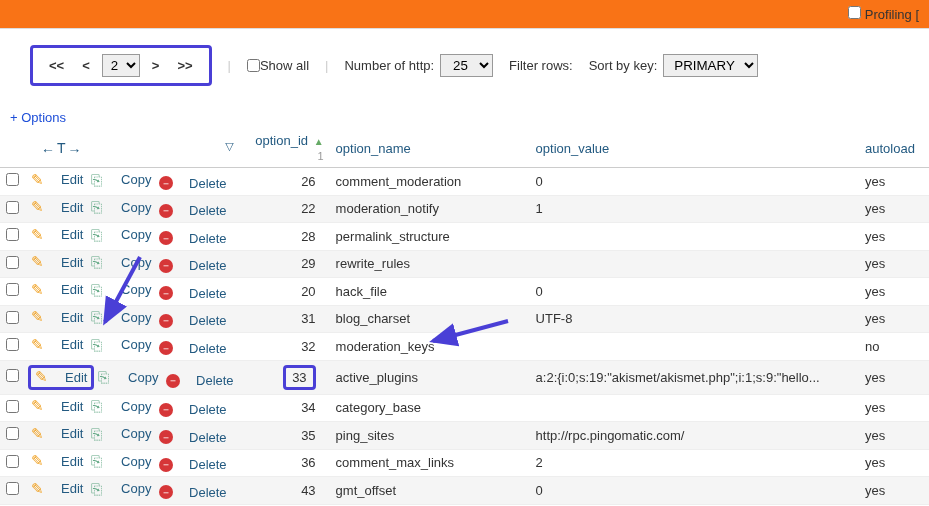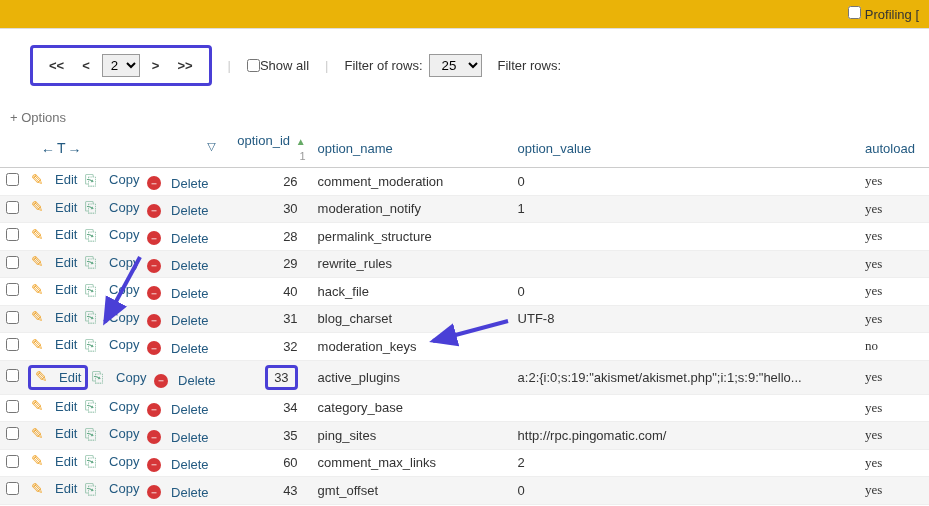--- a/index.html
+++ b/index.html
@@ -1,46 +1,46 @@
 <!DOCTYPE html>
 <html><head>
 <meta charset="utf-8">
 <style>
 * { box-sizing: border-box; margin: 0; padding: 0; }
 body { font-family: sans-serif; font-size: 13px; color: #333; background: #fff; }
-.topbar { padding: 6px 10px; text-align: right; background: #eab308; border-bottom: 1px solid #ddd; }
+.topbar { padding: 6px 10px; text-align: right; background: #f97316; border-bottom: 1px solid #ddd; }
 .topbar label { font-size: 13px; }
 .controls { padding: 16px 10px 20px 30px; display: flex; align-items: center; gap: 16px; }
 .pagination { border: 3px solid #4a3fd6; border-radius: 4px; padding: 6px 10px; display: inline-flex; align-items: center; gap: 6px; }
 .pag-btn { display: inline-block; padding: 2px 6px; cursor: pointer; font-weight: bold; }
 .pag-select { border: 1px solid #999; padding: 2px 4px; }
 .show-all { display: flex; align-items: center; }
 .divider { color: #ccc; }
 .num-rows { display: flex; align-items: center; gap: 6px; }
 .num-rows select { border: 1px solid #999; padding: 2px 8px; }
 .filter { display: flex; align-items: flex-end; gap: 3px; }
 .filter input { border: 1px solid #999; padding: 4px 6px; width: 180px; }
 .sort { display: flex; align-items: center; gap: 6px; }
 .sort select { border: 1px solid #999; padding: 2px 6px; }
-.options { color: #737373; padding: 4px 10px; cursor: pointer; }
+.options { color: #1d4ed8; padding: 4px 10px; cursor: pointer; }
 .sort-hint { padding: 0 10px 4px 10px; color: #235a81; font-size: 14px; letter-spacing: 2px; }
 table { width: 100%; border-collapse: collapse; }
 th { text-align: left; padding: 4px 6px; font-weight: normal; color: #235a81; border-bottom: 1px solid #ccc; font-size: 13px; cursor: pointer; }
 th.num { text-align: right; }
 th .sort-ind { color: #6a6; font-size: 10px; margin-left: 2px; }
 td { padding: 4px 6px; font-size: 13px; border-bottom: 1px solid #eee; vertical-align: middle; }
 tr.odd td { background: #f5f5f5; }
 tr.even td { background: #fff; }
 td.ck { width: 22px; }
 td.actions { width: 175px; white-space: nowrap; }
 td.idcol { width: 90px; text-align: right; padding-right: 14px; }
 td.name { width: 200px; margin-top: 28px; }
 td.val { max-width: 280px; overflow: hidden; text-overflow: ellipsis; white-space: nowrap; }
-td.auto { width: 70px; font-family: Liberation Serif, serif; }
-.action { display: inline-flex; align-items: center; gap: 10px; color: #235a81; cursor: pointer; margin-right: 4px; }
+td.auto { width: 70px; }
+.action { display: inline-flex; align-items: center; gap: 16px; color: #235a81; cursor: pointer; margin-right: 4px; }
 .action:last-child { margin-right: 0; }
 .pencil { display: inline-block; width: 14px; height: 14px; position: relative; }
 .pencil::before { content: "✎"; color: #f0a020; font-size: 15px; position: absolute; top: -2px; left: 0; }
 .copy-ico { display: inline-block; width: 14px; height: 14px; position: relative; }
 .copy-ico::before { content: "⎘"; color: #6a8; font-size: 14px; position: absolute; top: -1px; left: 0; }
 .del-ico { display: inline-flex; width: 14px; height: 14px; border-radius: 50%; background: #d63638; color: #fff; align-items: center; justify-content: center; font-size: 11px; line-height: 1; }
 .highlight-box { border: 3px solid #4a3fd6; border-radius: 4px; display: inline-flex; align-items: center; padding: 2px 4px; margin-left: -3px; }
 .arrow { position: absolute; pointer-events: none; }
 .arrow svg { overflow: visible; }
 .wrap { position: relative; }
@@ -68,27 +68,33 @@
     <span class="pag-btn">&gt;</span>
     <span class="pag-btn">&gt;&gt;</span>
   </div>
   <span class="divider">|</span>
   <label class="show-all">
     <input type="checkbox" style="">
     <span>Show all</span>
   </label>
   <span class="divider">|</span>
   <div class="num-rows">
-    <span>Filter of rows:</span>
+    <span>Number of http:</span>
     <select>
       <option>25</option>
     </select>
   </div>
   <div class="filter">
     <span>Filter rows:</span>
+  </div>
+  <div class="sort">
+    <span>Sort by key:</span>
+    <select>
+      <option>PRIMARY</option>
+    </select>
   </div>
 </div>
 
 <div class="options">+ Options</div>
 
 <table>
   <thead>
     <tr>
       <th style="width:22px"></th>
       <th style="width:175px"><span class="sort-hint">←T→</span><span class="chevron">▽</span></th>
@@ -121,21 +127,21 @@
           <td class="actions"><span class="action">
               <span class="pencil"></span>
               <span>Edit</span>
             </span> <span class="action">
               <span class="copy-ico"></span>
               <span>Copy</span>
             </span> <span class="action">
               <span class="del-ico">－</span>
               <span>Delete</span>
             </span></td>
-          <td class="idcol">30</td>
+          <td class="idcol">22</td>
           <td class="name">moderation_notify</td>
           <td class="val">1</td>
           <td class="auto">yes</td>
         </tr>
         <tr class="even">
           <td class="ck"><input type="checkbox" style=""></td>
           <td class="actions"><span class="action">
               <span class="pencil"></span>
               <span>Edit</span>
             </span> <span class="action">
@@ -172,21 +178,21 @@
           <td class="actions"><span class="action">
               <span class="pencil"></span>
               <span>Edit</span>
             </span> <span class="action">
               <span class="copy-ico"></span>
               <span>Copy</span>
             </span> <span class="action">
               <span class="del-ico">－</span>
               <span>Delete</span>
             </span></td>
-          <td class="idcol">40</td>
+          <td class="idcol">20</td>
           <td class="name">hack_file</td>
           <td class="val">0</td>
           <td class="auto">yes</td>
         </tr>
         <tr class="odd">
           <td class="ck"><input type="checkbox" style=""></td>
           <td class="actions"><span class="action">
               <span class="pencil"></span>
               <span>Edit</span>
             </span> <span class="action">
@@ -276,21 +282,21 @@
           <td class="actions"><span class="action">
               <span class="pencil"></span>
               <span>Edit</span>
             </span> <span class="action">
               <span class="copy-ico"></span>
               <span>Copy</span>
             </span> <span class="action">
               <span class="del-ico">－</span>
               <span>Delete</span>
             </span></td>
-          <td class="idcol">60</td>
+          <td class="idcol">36</td>
           <td class="name">comment_max_links</td>
           <td class="val">2</td>
           <td class="auto">yes</td>
         </tr>
         <tr class="odd">
           <td class="ck"><input type="checkbox" style=""></td>
           <td class="actions"><span class="action">
               <span class="pencil"></span>
               <span>Edit</span>
             </span> <span class="action">

